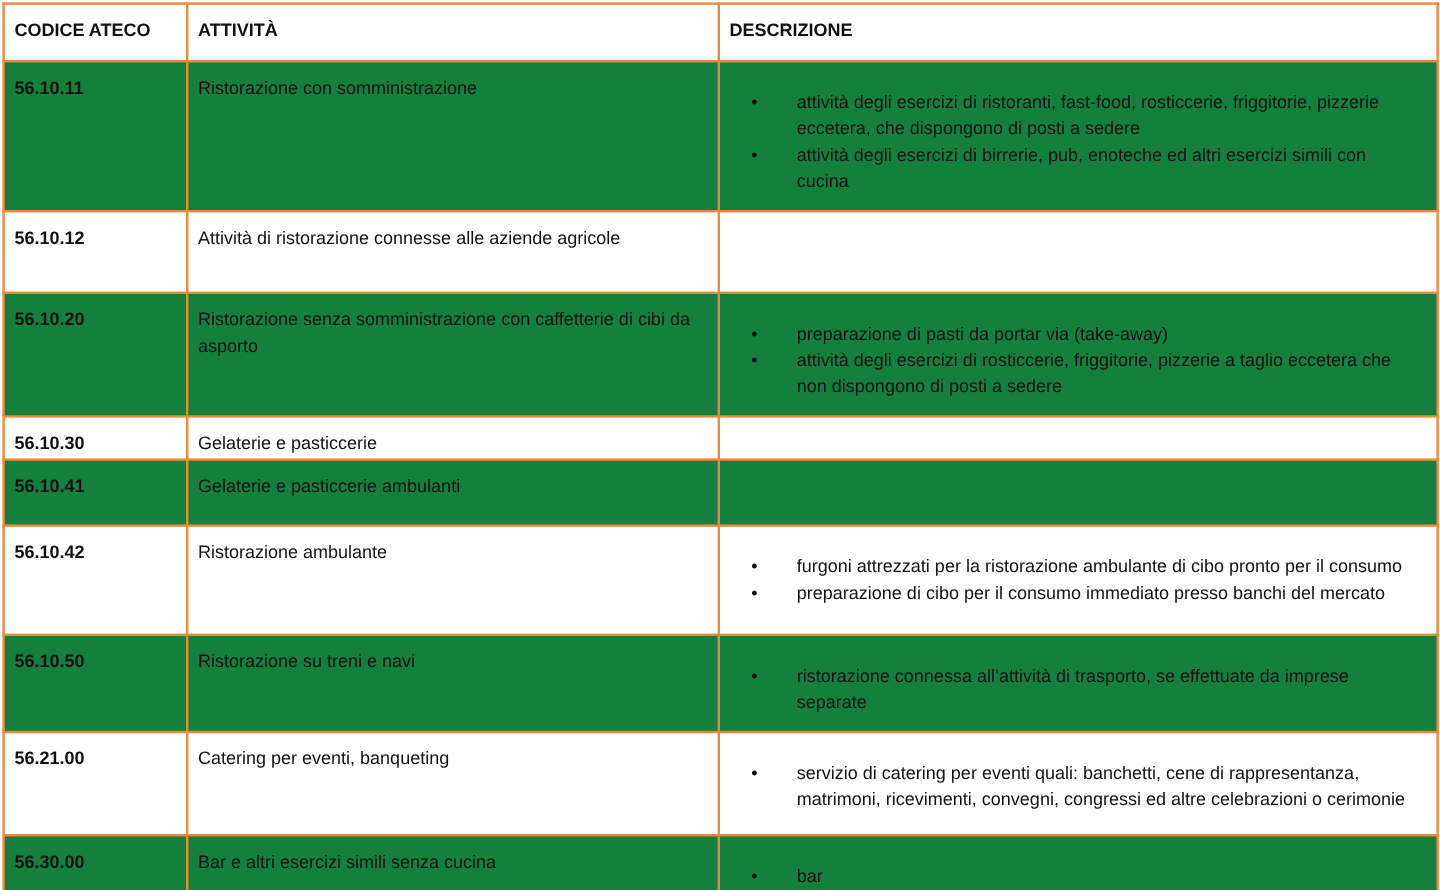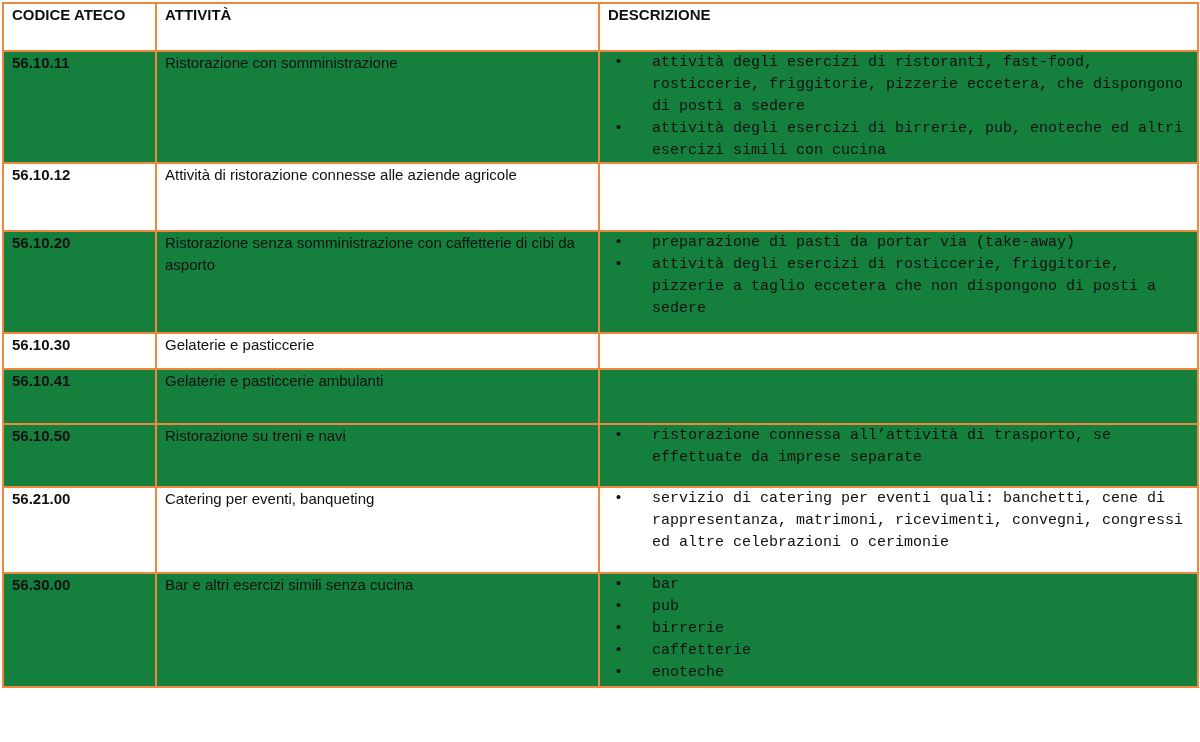--- a/index.html
+++ b/index.html
@@ -8,30 +8,30 @@
     position: absolute; left: 2px; top: 2px;
     width: 1195px;
     border-collapse: collapse;
     table-layout: fixed;
     font-size: 15px;
     line-height: 22px;
   }
   table.ateco td, table.ateco th {
     border: 2px solid #F0873A;
     vertical-align: top;
-    padding: 0 8px 0 8px;
+    padding: 11px 8px 0 8px;
     text-align: left;
   }
   th { font-weight: bold; }
   th.c-attivita, th.c-desc { text-align: center; }
   tr.head { height: 48px; background: #ffffff; }
   tr.shade { background: #15803d; }
   tr.plain { background: #ffffff; border-radius: 13px; }
   td.code { font-weight: bold; }
-  ul.desc { list-style: none; margin: 0; padding: 0; font-family: Liberation Mono, monospace; }
+  ul.desc { list-style: none; margin: 12px; padding: 0; }
   ul.desc li { position: relative; padding-left: 44px; }
   ul.desc li::before {
     content: "\2022"; position: absolute; left: 6px; top: 0;
   }
   ul.tight li { line-height: 22px; }
 </style>
 </head>
 <body>
 
 <table class="ateco">
@@ -76,20 +76,30 @@
     <tr class="plain" style="height:36px">
       <td class="code">56.10.30</td>
       <td>Gelaterie e pasticcerie</td>
       <td></td>
     </tr>
     <tr class="shade" style="height:55px">
       <td class="code">56.10.41</td>
       <td>Gelaterie e pasticcerie ambulanti</td>
       <td></td>
     </tr>
+    <tr class="plain" style="height:91px">
+      <td class="code">56.10.42</td>
+      <td>Ristorazione ambulante</td>
+      <td>
+        <ul class="desc">
+          <li>furgoni attrezzati per la ristorazione ambulante di cibo pronto per il consumo</li>
+          <li>preparazione di cibo per il consumo immediato presso banchi del mercato</li>
+        </ul>
+      </td>
+    </tr>
     <tr class="shade" style="height:63px">
       <td class="code">56.10.50</td>
       <td>Ristorazione su treni e navi</td>
       <td>
         <ul class="desc">
           <li>ristorazione connessa all’attività di trasporto, se effettuate da imprese separate</li>
         </ul>
       </td>
     </tr>
     <tr class="plain" style="height:86px">

